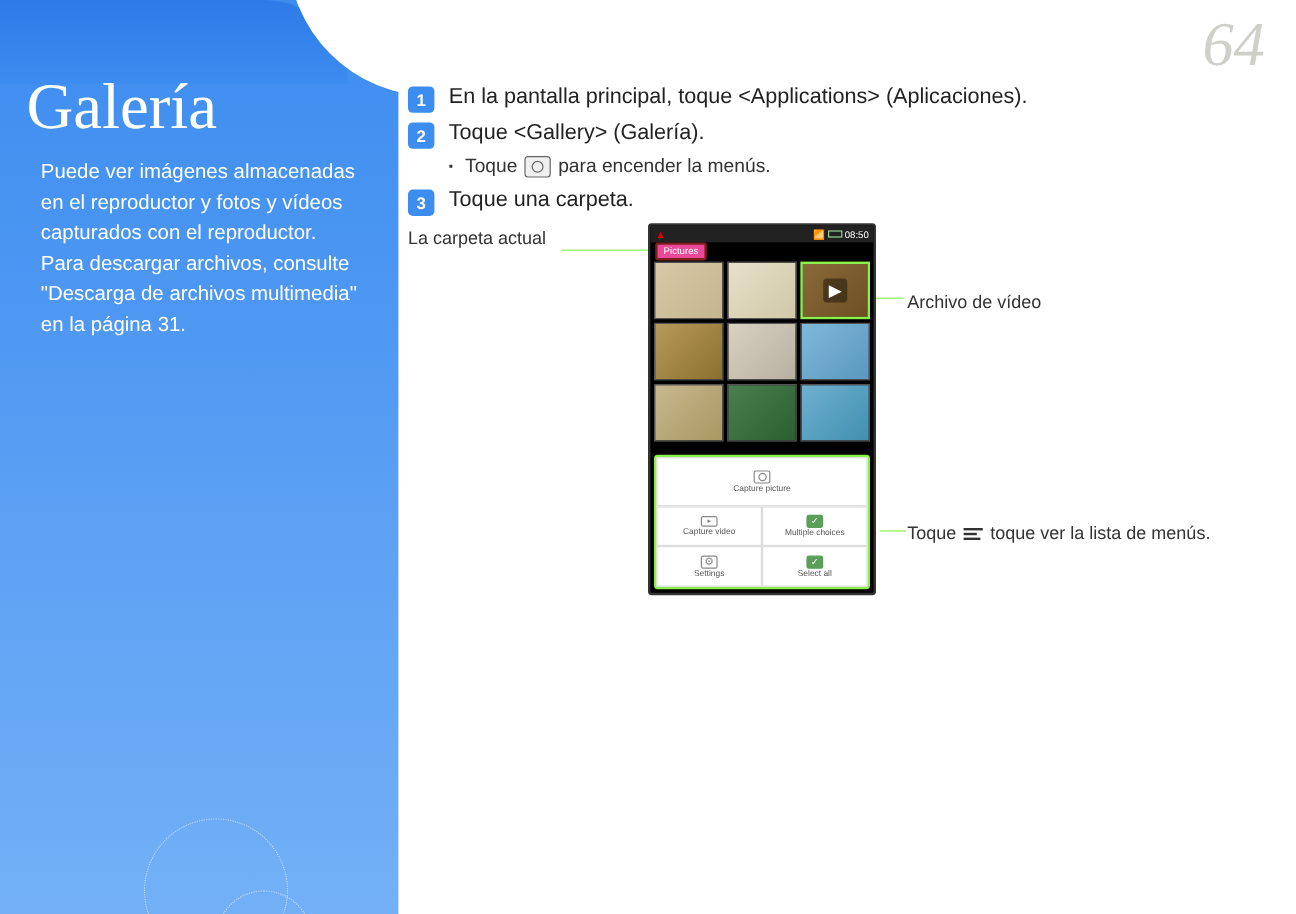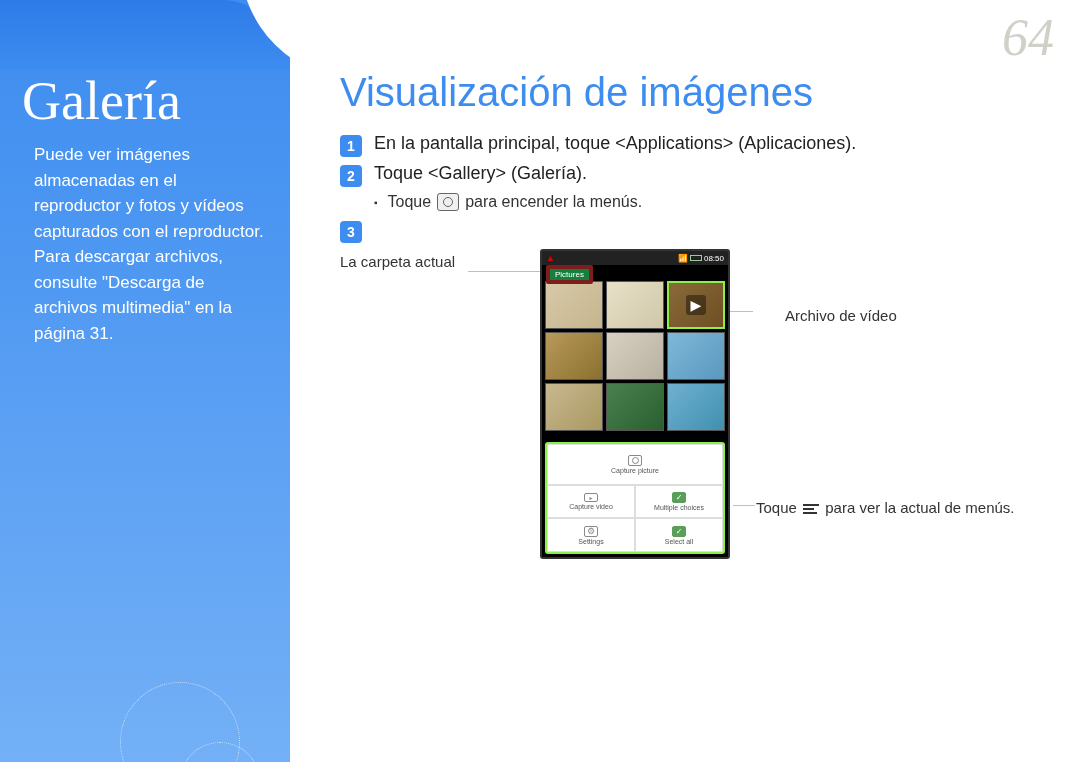--- a/index.html
+++ b/index.html
@@ -1,24 +1,24 @@
 <!DOCTYPE html>
 <html><head>
 <meta charset="utf-8">
 <style>
   * { box-sizing: border-box; margin: 0; padding: 0; }
   body { width: 1080px; height: 762px; font-family: Arial, Helvetica, sans-serif; background: #fff; overflow: hidden; position: relative; }
 
   .page-number { position: absolute; top: 8px; right: 26px; font-size: 52px; color: #cfd1c9; font-style: italic; font-family: Georgia, 'Times New Roman', serif; font-weight: 400;}
 
   .sidebar {
-    position: absolute; left: 0; top: 0; width: 290px; height: 762px;
+    position: absolute; left: 0; top: 0; width: 332px; height: 762px;
     background: linear-gradient(180deg,#3d8cf0 0%, #4e98f2 35%, #5ea2f4 60%, #73b0f6 100%);
     color: #fff;
-    padding: 40px 22px 0 22px;
+    padding: 28px 22px 0 22px;
   }
   .sidebar-swoop {
     position:absolute; top:-40px; left:240px; width:120px; height:120px;
     border-radius:0 0 0 120px; background:#fff;
   }
   .sidebar::before{
     content:""; position:absolute; top:0; left:0; width:290px; height:70px;
     background: linear-gradient(180deg,#2d7be8,#3d8cf0);
     border-top-right-radius: 70px 70px;
   }
@@ -36,32 +36,32 @@
   .step-num { width:22px; height:22px; border-radius:4px; background:#3d8cf0; color:#fff; font-size:14px; font-weight:bold; display:flex; align-items:center; justify-content:center; flex-shrink:0; margin-right:12px; margin-top:2px;}
   .step-text { flex:1; font-size:18px;}
   .sub-bullet { margin-left:34px; font-size:16px; color:#333; display:flex; align-items:center; gap:6px; margin-bottom:8px;}
   .sub-bullet::before{content:"▪"; color:#333; font-size:10px; margin-right:4px;}
 
   .cam-icon-inline { display:inline-flex; width:22px; height:18px; border:1px solid #666; border-radius:3px; align-items:center; justify-content:center; vertical-align:middle; background:#f0f0f0;}
   .cam-icon-inline::after{content:""; width:8px; height:8px; border:1px solid #666; border-radius:50%;}
 
   .figure-area{ position:relative; margin-top:6px; height:340px;}
   .label-left{position:absolute; left:0; top:4px; font-size:15px; color:#333;}
-  .label-right-video{position:absolute; left:416px; top:58px; font-size:15px; color:#333;margin-left:29px;}
+  .label-right-video{position:absolute; left:416px; top:58px; font-size:15px; color:#333;}
   .label-right-menu{position:absolute; left:416px; top:248px; font-size:15px; color:#333; line-height:1.4;}
   .menu-icon-inline{display:inline-flex; flex-direction:column; gap:2px; width:16px; vertical-align:middle; margin:0 2px;}
   .menu-icon-inline span{height:2px; background:#333; width:100%;}
   .menu-icon-inline span:nth-child(2){width:70%;}
   .menu-icon-inline span:nth-child(3){width:85%;}
 
   .phone{ position:absolute; left:200px; top:0; width:190px; height:310px; border:2px solid #333; border-radius:3px; background:#000;}
   .phone .statusbar{height:14px; background:#222; display:flex; justify-content:space-between; align-items:center; padding:0 4px; font-size:8px; color:#fff;}
   .phone .statusbar .sig{display:flex; gap:2px; align-items:center;}
   .phone .warn{color:#d00; font-size:9px;}
-  .phone .folder-chip{position:absolute; top:14px; left:4px; background:#15803d; border:4px solid #7f1d1d; color:#fff; font-size:8px; padding:1px 5px; border-radius:2px; z-index:2;}
+  .phone .folder-chip{position:absolute; top:14px; left:4px; background:#ec4899; border:2px solid #7f1d1d; color:#fff; font-size:8px; padding:1px 5px; border-radius:2px; z-index:2;}
   .phone .grid{position:absolute; top:30px; left:3px; right:3px; display:grid; grid-template-columns:repeat(3,1fr); gap:3px;}
   .phone .thumb{height:48px; background:linear-gradient(135deg,#d8c9a8,#c5b58e); border:1px solid #555;}
   .phone .thumb.vid{border:2px solid #8cf04c; position:relative; background:linear-gradient(135deg,#8a6a3a,#6d4f22);}
   .phone .thumb.vid::after{content:"▶"; position:absolute; top:50%; left:50%; transform:translate(-50%,-50%); color:#fff; font-size:14px; background:rgba(0,0,0,0.4); width:20px; height:20px; border-radius:3px; display:flex; align-items:center; justify-content:center;}
   .phone .thumb.t2{background:linear-gradient(135deg,#e8e0c8,#d0c8a8);}
   .phone .thumb.t3{background:linear-gradient(135deg,#7fb8d8,#5a98c0);}
   .phone .thumb.t4{background:linear-gradient(135deg,#b89a5a,#8a7030);}
   .phone .thumb.t5{background:linear-gradient(135deg,#d8d0c0,#b8b0a0);}
   .phone .thumb.t7{background:linear-gradient(135deg,#c8b890,#a89860);}
   .phone .thumb.t8{background:linear-gradient(135deg,#4a8050,#2a6030);}
@@ -92,52 +92,52 @@
   <h1 class="sidebar-title">Galería</h1>
   <p class="sidebar-desc">Puede ver imágenes almacenadas en el reproductor y fotos y vídeos capturados con el reproductor.<br>Para descargar archivos, consulte "Descarga de archivos multimedia" en la página 31.</p>
   <div class="decor-circles">
     <div class="c" style="width:120px;height:120px;left:0;top:0;"></div>
     <div class="c" style="width:80px;height:80px;left:60px;top:60px;"></div>
 
   </div>
 </aside>
 
 <main class="main">
-  <h2 class="main-heading">Visualización de imágenes</h2>
 
   <div class="steps">
     <div class="step-row">
       <div class="step-num">1</div>
       <div class="step-text">En la pantalla principal, toque &lt;Applications&gt; (Aplicaciones).</div>
     </div>
     <div class="step-row">
       <div class="step-num">2</div>
       <div class="step-text">Toque &lt;Gallery&gt; (Galería).</div>
     </div>
     <div class="sub-bullet">
       <span>Toque</span>
       <span class="cam-icon-inline"></span>
       <span>para encender la menús.</span>
     </div>
     <div class="step-row">
       <div class="step-num">3</div>
+      <div class="step-text">Toque una carpeta.</div>
     </div>
   </div>
 
   <div class="figure-area">
     <div class="label-left">La carpeta actual</div>
     <div class="label-right-video">Archivo de vídeo</div>
     <div class="label-right-menu">
       <span>Toque</span>
       <span class="menu-icon-inline">
           <span></span>
           <span></span>
           <span></span>
         </span>
-      <span>para ver la actual de menús.</span>
+      <span>toque ver la lista de menús.</span>
     </div>
     <div class="callout-line cl1"></div>
     <div class="callout-line cl2"></div>
     <div class="callout-line cl3"></div>
 
     <div class="phone">
       <div class="statusbar">
         <span class="warn">▲</span>
         <span class="sig">
           <span>📶</span>

